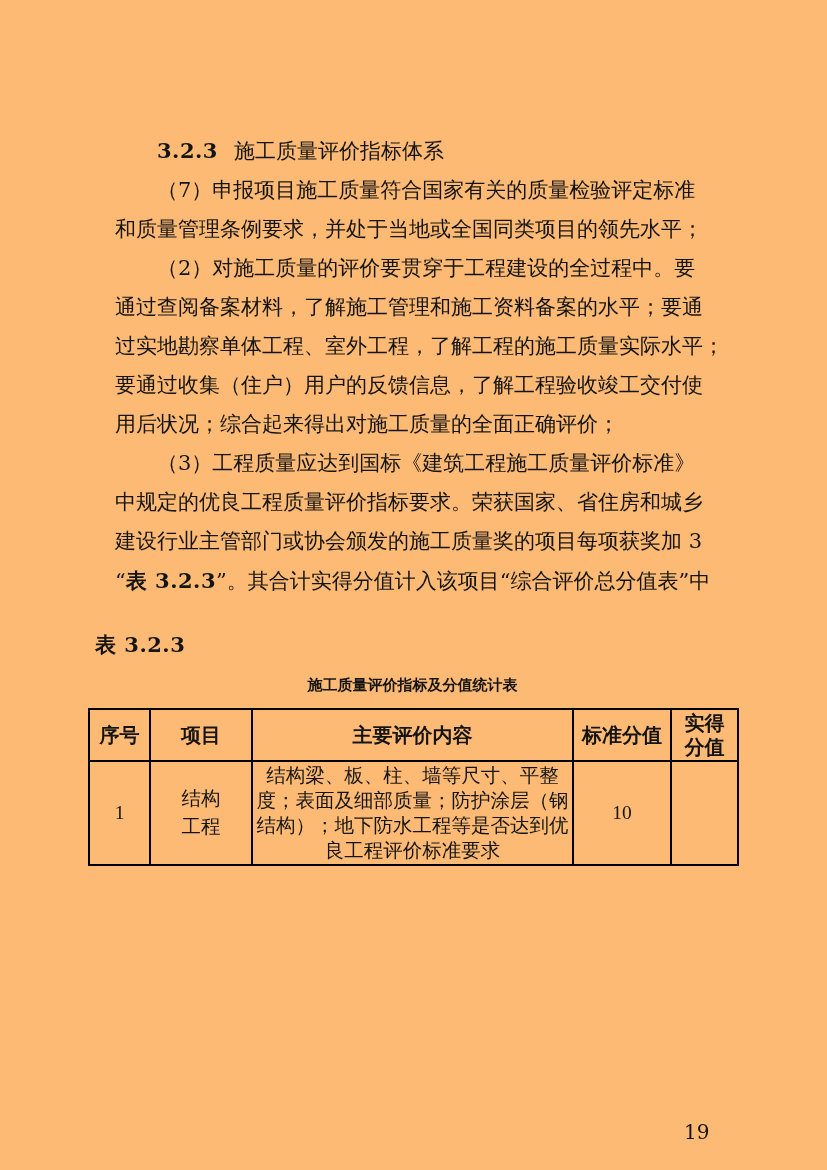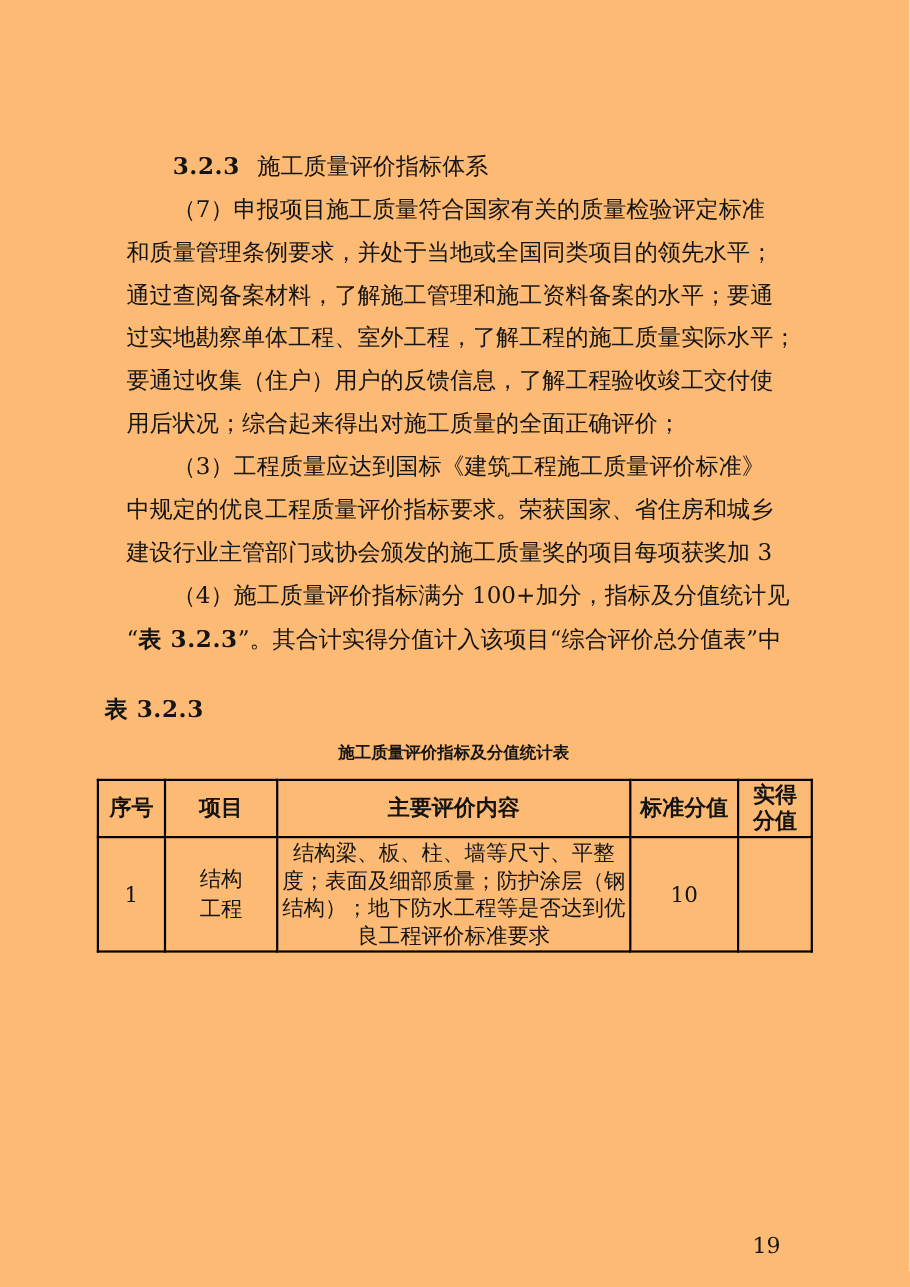--- a/index.html
+++ b/index.html
@@ -66,20 +66,21 @@
     border-collapse: collapse;
     table-layout: fixed;
   }
   table.score-table th,
   table.score-table td {
     border: 2px solid #000000;
     text-align: center;
     vertical-align: middle;
     padding: 0;
     overflow: hidden;
+    font-family: Liberation Serif, serif;
   }
   table.score-table th {
     height: 50px;
     font-family: "Liberation Sans", sans-serif;
     font-weight: bold;
     font-size: 20px;
     line-height: 24px;
   }
   table.score-table td {
     height: 102px;
@@ -120,30 +121,30 @@
   <div class="content">
 
     <div class="text-block">
       <div class="line indent">
         <span class="h-num">3.2.3</span><span>施工质量评价指标体系</span>
       </div>
 
       <div class="line indent">（7）申报项目施工质量符合国家有关的质量检验评定标准</div>
       <div class="line">和质量管理条例要求，并处于当地或全国同类项目的领先水平；</div>
 
+      <div class="line indent">（2）对施工质量的评价要贯穿于工程建设的全过程中。要</div>
       <div class="line">通过查阅备案材料，了解施工管理和施工资料备案的水平；要通</div>
       <div class="line">过实地勘察单体工程、室外工程，了解工程的施工质量实际水平；</div>
       <div class="line">要通过收集（住户）用户的反馈信息，了解工程验收竣工交付使</div>
       <div class="line">用后状况；综合起来得出对施工质量的全面正确评价；</div>
 
       <div class="line indent">（3）工程质量应达到国标《建筑工程施工质量评价标准》</div>
       <div class="line">中规定的优良工程质量评价指标要求。荣获国家、省住房和城乡</div>
       <div class="line">建设行业主管部门或协会颁发的施工质量奖的项目每项获奖加 3</div>
 
-      <div class="line indent">（4）施工质量评价指标满分 100+加分，指标及分值统计见</div>
       <div class="line">
         <span>“</span><span class="bold-ref">表 3.2.3</span><span>”。其合计实得分值计入该项目“综合评价总分值表”中</span>
       </div>
     </div>
 
     <div class="tbl-label">表 3.2.3</div>
     <div class="tbl-caption">施工质量评价指标及分值统计表</div>
 
     <table class="score-table">
       <colgroup>

